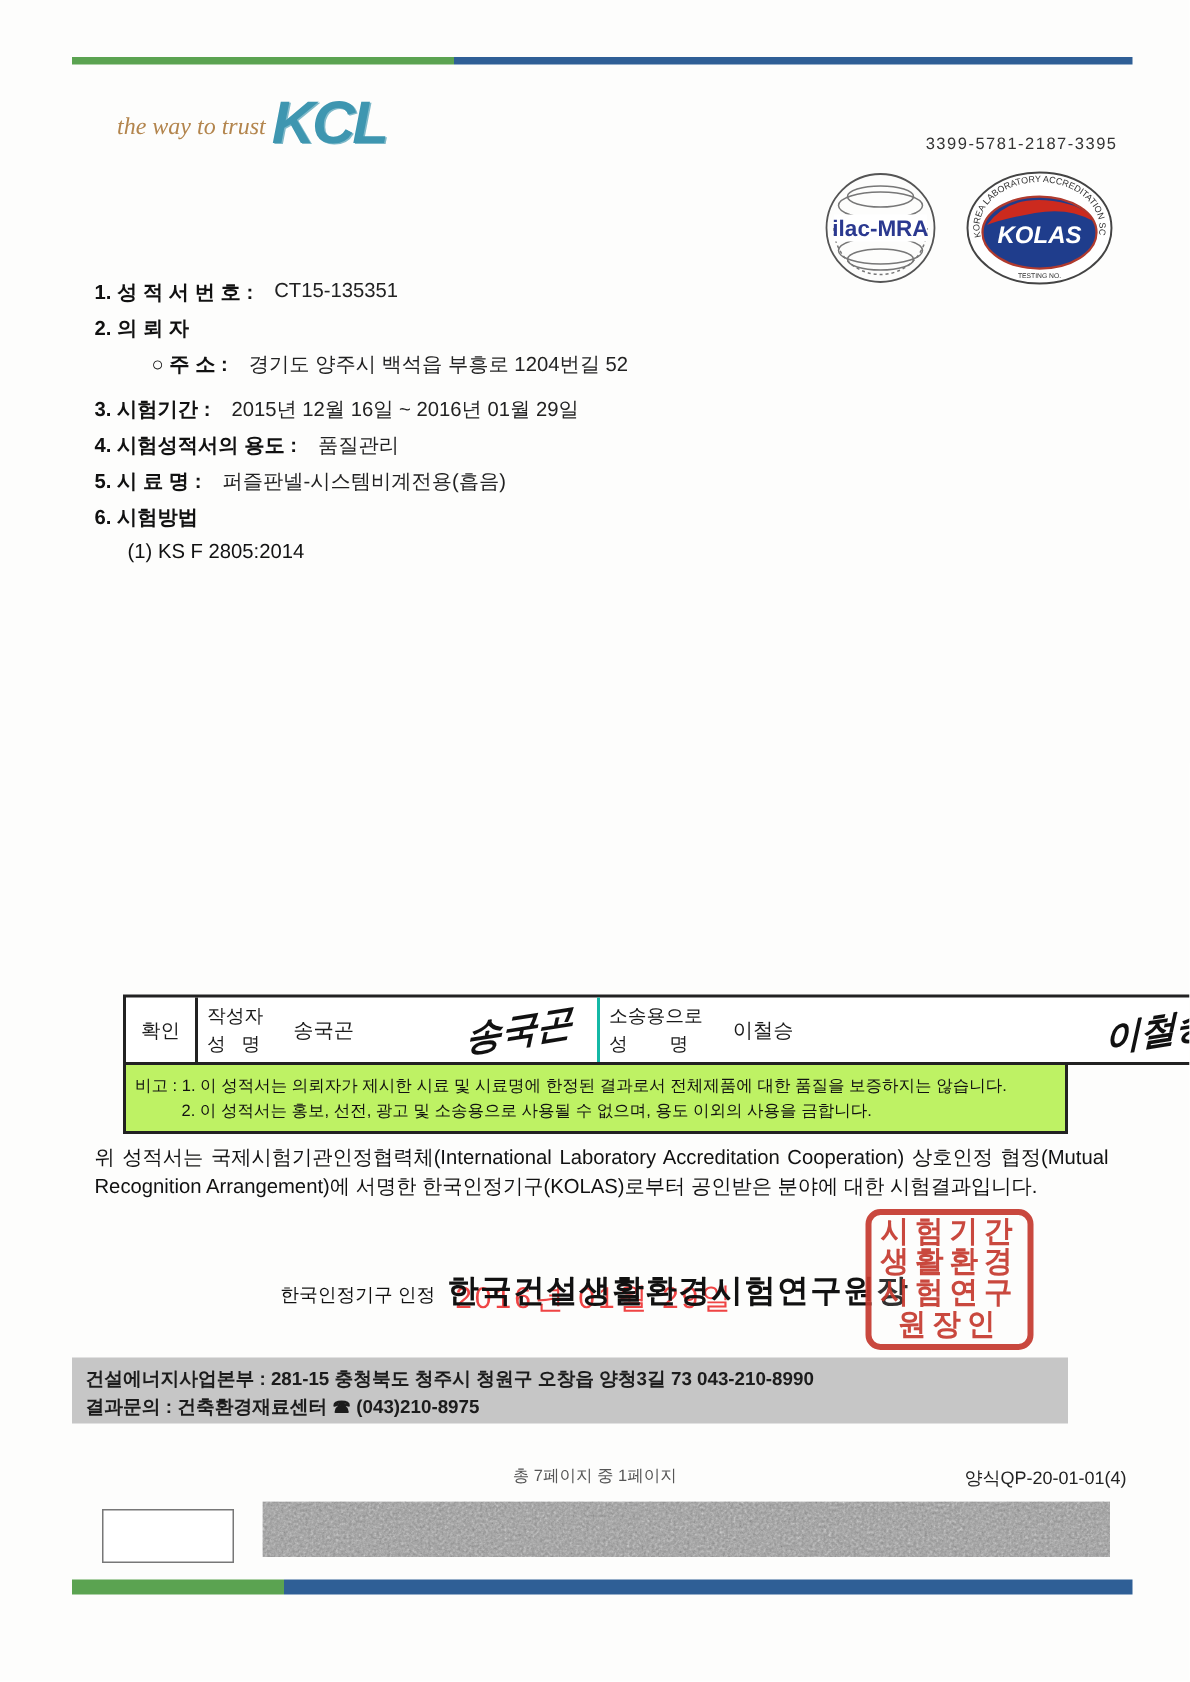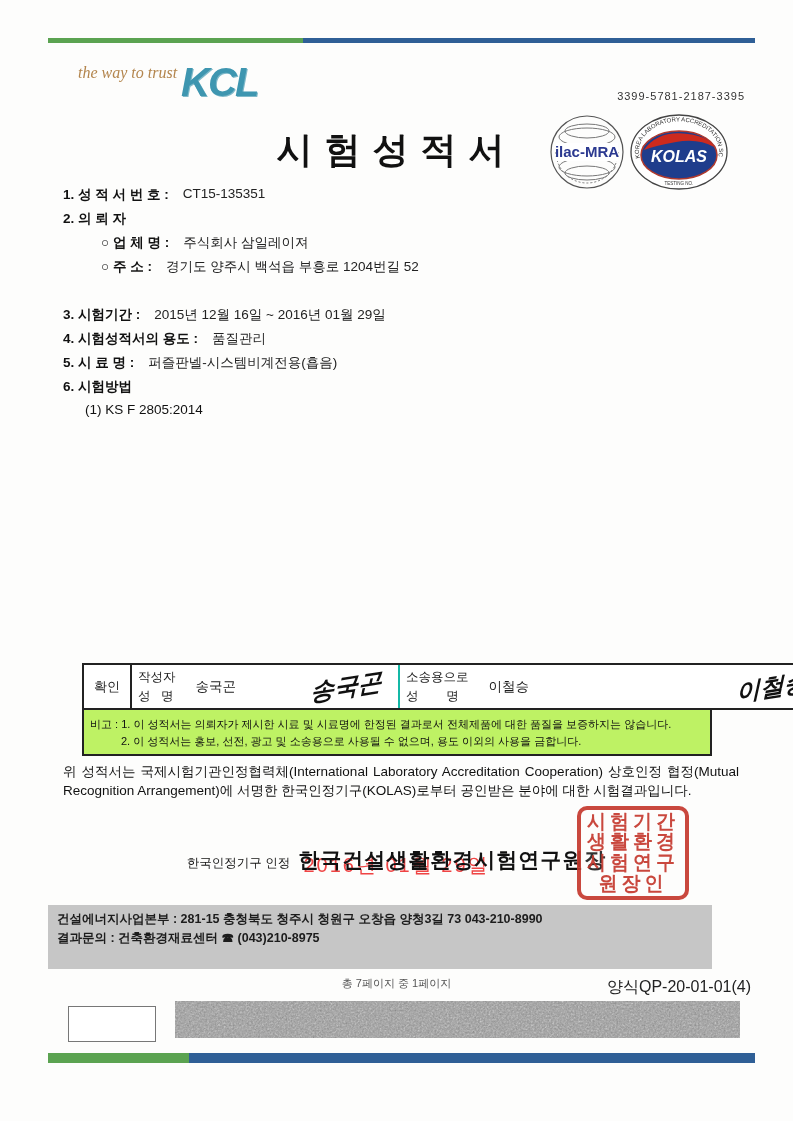--- a/index.html
+++ b/index.html
@@ -16,48 +16,48 @@
   }
   .bottom-bar {
     position:absolute; left:48px; top:1053px; width:707px; height:10px;
     background:linear-gradient(to right, #5ba351 0 20%, #2f5f96 20% 100%);
   }
 
   
   .logo { position:absolute; left:78px; top:62px; display:flex; align-items:flex-start; }
   .logo-tagline {
     font-family:"Liberation Serif", serif; font-style:italic; color:#b3854d;
-    font-size:16px; margin-top:2px;
+    font-size:16px; margin-top:14px;
   }
   .logo-brand {
     font-size:40px; font-weight:bold; font-style:italic; color:#3e96b0;
     letter-spacing:-2px; margin-left:4px; line-height:1;
     text-shadow:1px 1px 0 #7fb9c9;
   }
 
   .cert-number {
     position:absolute; right:48px; top:90px; font-size:11px; color:#333;
     letter-spacing:1px;
   }
 
   .doc-title {
     position:absolute; left:0; top:126px; width:100%; text-align:center;
     font-size:36px; font-weight:bold; letter-spacing:12px; color:#111;
   }
 
   
-  .seals { position:absolute; left:548px; top:112px; display:flex; align-items:center; gap:2px; }
+  .seals { position:absolute; left:548px; top:112px; display:flex; align-items:center; gap:16px; }
 
   
   .items { position:absolute; left:63px; top:180px; width:600px; font-size:13.5px; }
   .item-line { display:flex; margin-top:6px; font-weight:bold; color:#111; }
   .item-line .val { font-weight:normal; margin-left:14px; color:#222; }
   .indent1 { padding-left:38px; }
   .indent2 { padding-left:22px; font-weight:normal; }
-  .gap-before { margin-top:30px; }
+  .gap-before { margin-top:12px; }
 
   
   .sig-table {
     position:absolute; left:82px; top:663px; width:744px; height:47px;
     border:2px solid #222; display:flex; background:#fff;
   }
   .cell-confirm {
     width:48px; border-right:2px solid #222; display:flex;
     align-items:center; justify-content:center; font-size:13px;
   }
@@ -104,31 +104,31 @@
     align-items:center; justify-content:center; color:#c5392e; opacity:0.92;
     background:rgba(255,255,255,0.15);
   }
   .red-seal div {
     font-size:19px; font-weight:900; letter-spacing:4px; line-height:1.08;
     transform:scaleY(1.05);
   }
 
   
   .footer-box {
-    position:absolute; left:48px; top:905px; width:664px; height:64px;
+    position:absolute; left:48px; top:905px; width:664px; height:44px;
     background:#c6c6c6; padding:5px 9px; font-size:12.5px; color:#1c1c1c;
     line-height:1.55; font-weight:bold;
   }
 
   .page-info {
     position:absolute; left:0; top:976px; width:100%; text-align:center;
     font-size:11px; color:#555;
   }
   .form-no {
-    position:absolute; right:42px; top:977px; font-size:16px; color:#222;
+    position:absolute; right:42px; top:977px; font-size:12px; color:#222;
   }
 
   .blank-box {
     position:absolute; left:68px; top:1006px; width:88px; height:36px;
     border:1px solid #777; background:#fff;
   }
   .grain-bar { position:absolute; left:175px; top:1001px; width:565px; height:37px; }
 </style>
 </head>
 <body>
@@ -137,21 +137,20 @@
 
   <div class="top-bar"></div>
 
   <div class="logo">
     <span class="logo-tagline">the way to trust</span>
     <span class="logo-brand">KCL</span>
   </div>
 
   <div class="cert-number">3399-5781-2187-3395</div>
 
-  <div class="doc-title">시험성적서</div>
 
   <div class="seals">
 
     <svg width="78" height="78" viewBox="0 0 78 78">
       <circle cx="39" cy="39" r="36" fill="none" stroke="#555" stroke-width="1.2"></circle>
       <g stroke="#777" stroke-width="1" fill="none">
         <ellipse cx="39" cy="18" rx="22" ry="7"></ellipse>
         <ellipse cx="39" cy="24" rx="28" ry="9"></ellipse>
         <ellipse cx="39" cy="54" rx="28" ry="9"></ellipse>
         <ellipse cx="39" cy="60" rx="22" ry="7"></ellipse>
@@ -176,24 +175,20 @@
     </svg>
   </div>
 
   <div class="items">
     <div class="item-line">
       <span>1. 성 적 서 번 호 :</span>
       <span class="val">CT15-135351</span>
     </div>
     <div class="item-line">
       <span>2. 의 뢰 자</span>
-    </div>
-    <div class="item-line indent1">
-      <span>○ 업 체 명 :</span>
-      <span class="val">주식회사 삼일레이져</span>
     </div>
     <div class="item-line indent1">
       <span>○ 주      소 :</span>
       <span class="val">경기도 양주시 백석읍 부흥로 1204번길 52</span>
     </div>
     <div class="item-line gap-before">
       <span>3. 시험기간 :</span>
       <span class="val">2015년 12월 16일 ~ 2016년 01월 29일</span>
     </div>
     <div class="item-line">

